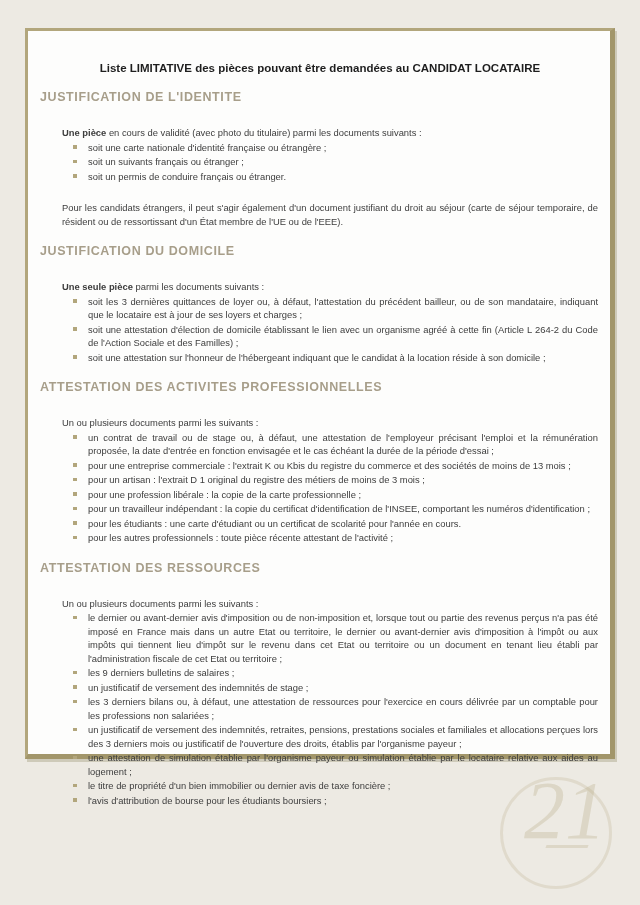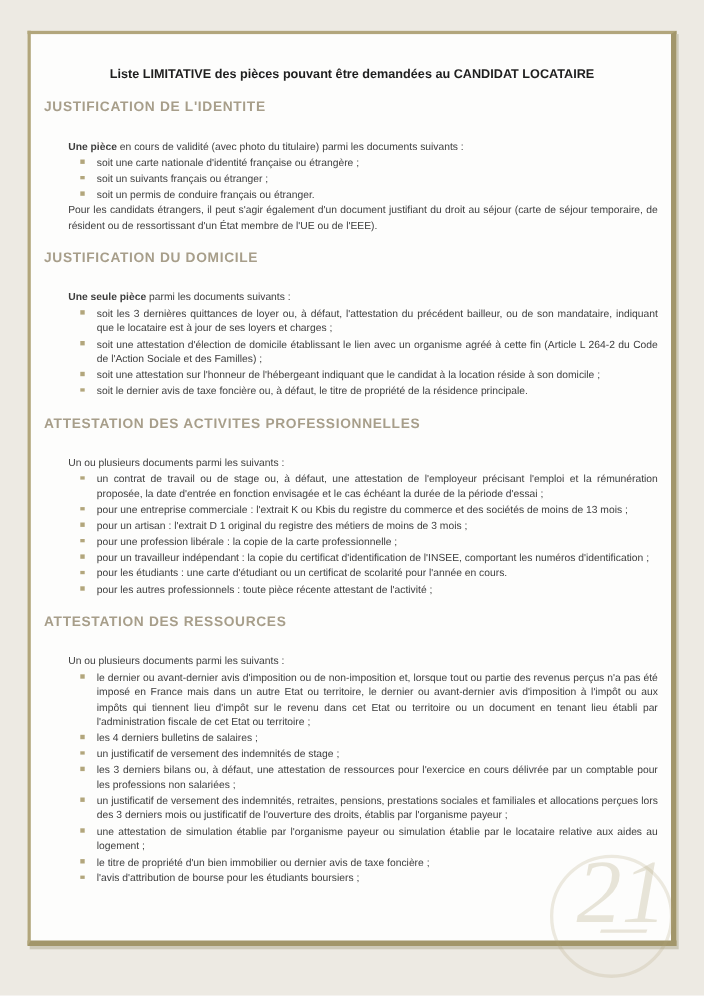--- a/index.html
+++ b/index.html
@@ -8,21 +8,21 @@
   }
   *{margin:0;padding:0;box-sizing:border-box;}
   html,body{width:640px;height:905px;}
   body{
     position:relative;width:640px;height:905px;overflow:hidden;
     background:var(--bg);
     font-family:"Liberation Sans","DejaVu Sans",sans-serif;
     color:var(--text);
   }
   .frame{
-    position:absolute;left:25px;top:28px;width:590px;height:832px;
+    position:absolute;left:25px;top:28px;width:590px;height:731px;
     background:var(--paper);
     border:3px solid var(--border);
     border-right:5px solid var(--border-dark);
     border-bottom:5px solid var(--border-dark);
     box-shadow:2px 3px 0 rgba(150,142,105,0.35);
     padding:30px 10px 0 12px;
   }
   .title{
     font-size:11.5px;font-weight:700;color:var(--title);
     text-align:center;line-height:14px;margin:0 6px 15px 6px;
@@ -30,21 +30,21 @@
   .sec{margin-bottom:16px;}
   .sec-heading{
     font-size:12.5px;font-weight:700;color:var(--heading);
     letter-spacing:0.6px;line-height:15px;margin-bottom:6px;
   }
   .intro,.after-note{
     font-size:9.4px;line-height:13.5px;margin-left:22px;margin-right:2px;
     text-align:justify;
   }
   .intro{margin-bottom:1px;margin-top:21px;}
-  .after-note{margin-top:1px;}
+  .after-note{margin-top:18px;}
   .intro .intro-lead{font-weight:700;}
   ul.bullets{list-style:none;margin:0 2px 0 0;padding-left:48px;}
   ul.bullets li{
     position:relative;font-size:9.4px;line-height:13.5px;
     text-align:justify;margin-bottom:1px;
   }
   ul.bullets li::before{
     content:"";position:absolute;left:-15px;top:4.5px;
     width:3.5px;height:3.5px;background:var(--bullet);
   }
@@ -83,21 +83,20 @@
     <p class="after-note">Pour les candidats étrangers, il peut s'agir également d'un document justifiant du droit au séjour (carte de séjour temporaire, de résident ou de ressortissant d'un État membre de l'UE ou de l'EEE).</p>
   </section>
 
   <section class="sec">
     <h2 class="sec-heading">JUSTIFICATION DU DOMICILE</h2>
     <p class="intro"><b class="intro-lead">Une seule pièce</b><span class="intro-rest"> parmi les documents suivants :</span></p>
     <ul class="bullets">
             <li>soit les 3 dernières quittances de loyer ou, à défaut, l'attestation du précédent bailleur, ou de son mandataire, indiquant que le locataire est à jour de ses loyers et charges ;</li>
             <li>soit une attestation d'élection de domicile établissant le lien avec un organisme agréé à cette fin (Article L 264-2 du Code de l'Action Sociale et des Familles) ;</li>
             <li>soit une attestation sur l'honneur de l'hébergeant indiquant que le candidat à la location réside à son domicile ;</li>
-            <li>soit le dernier avis de taxe foncière ou, à défaut, le titre de propriété de la résidence principale.</li>
           </ul>
 
   </section>
 
   <section class="sec">
     <h2 class="sec-heading">ATTESTATION DES ACTIVITES PROFESSIONNELLES</h2>
     <p class="intro"><b class="intro-lead"></b><span class="intro-rest">Un ou plusieurs documents parmi les suivants :</span></p>
     <ul class="bullets">
             <li>un contrat de travail ou de stage ou, à défaut, une attestation de l'employeur précisant l'emploi et la rémunération proposée, la date d'entrée en fonction envisagée et le cas échéant la durée de la période d'essai ;</li>
             <li>pour une entreprise commerciale : l'extrait K ou Kbis du registre du commerce et des sociétés de moins de 13 mois ;</li>
@@ -108,21 +107,21 @@
             <li>pour les autres professionnels : toute pièce récente attestant de l'activité ;</li>
           </ul>
 
   </section>
 
   <section class="sec">
     <h2 class="sec-heading">ATTESTATION DES RESSOURCES</h2>
     <p class="intro"><b class="intro-lead"></b><span class="intro-rest">Un ou plusieurs documents parmi les suivants :</span></p>
     <ul class="bullets">
             <li>le dernier ou avant-dernier avis d'imposition ou de non-imposition et, lorsque tout ou partie des revenus perçus n'a pas été imposé en France mais dans un autre Etat ou territoire, le dernier ou avant-dernier avis d'imposition à l'impôt ou aux impôts qui tiennent lieu d'impôt sur le revenu dans cet Etat ou territoire ou un document en tenant lieu établi par l'administration fiscale de cet Etat ou territoire ;</li>
-            <li>les 4 derniers bulletins de salaires ;</li>
+            <li>les 9 derniers bulletins de salaires ;</li>
             <li>un justificatif de versement des indemnités de stage ;</li>
             <li>les 3 derniers bilans ou, à défaut, une attestation de ressources pour l'exercice en cours délivrée par un comptable pour les professions non salariées ;</li>
             <li>un justificatif de versement des indemnités, retraites, pensions, prestations sociales et familiales et allocations perçues lors des 3 derniers mois ou justificatif de l'ouverture des droits, établis par l'organisme payeur ;</li>
             <li>une attestation de simulation établie par l'organisme payeur ou simulation établie par le locataire relative aux aides au logement ;</li>
             <li>le titre de propriété d'un bien immobilier ou dernier avis de taxe foncière ;</li>
             <li>l'avis d'attribution de bourse pour les étudiants boursiers ;</li>
           </ul>
 
   </section>
 </div>

